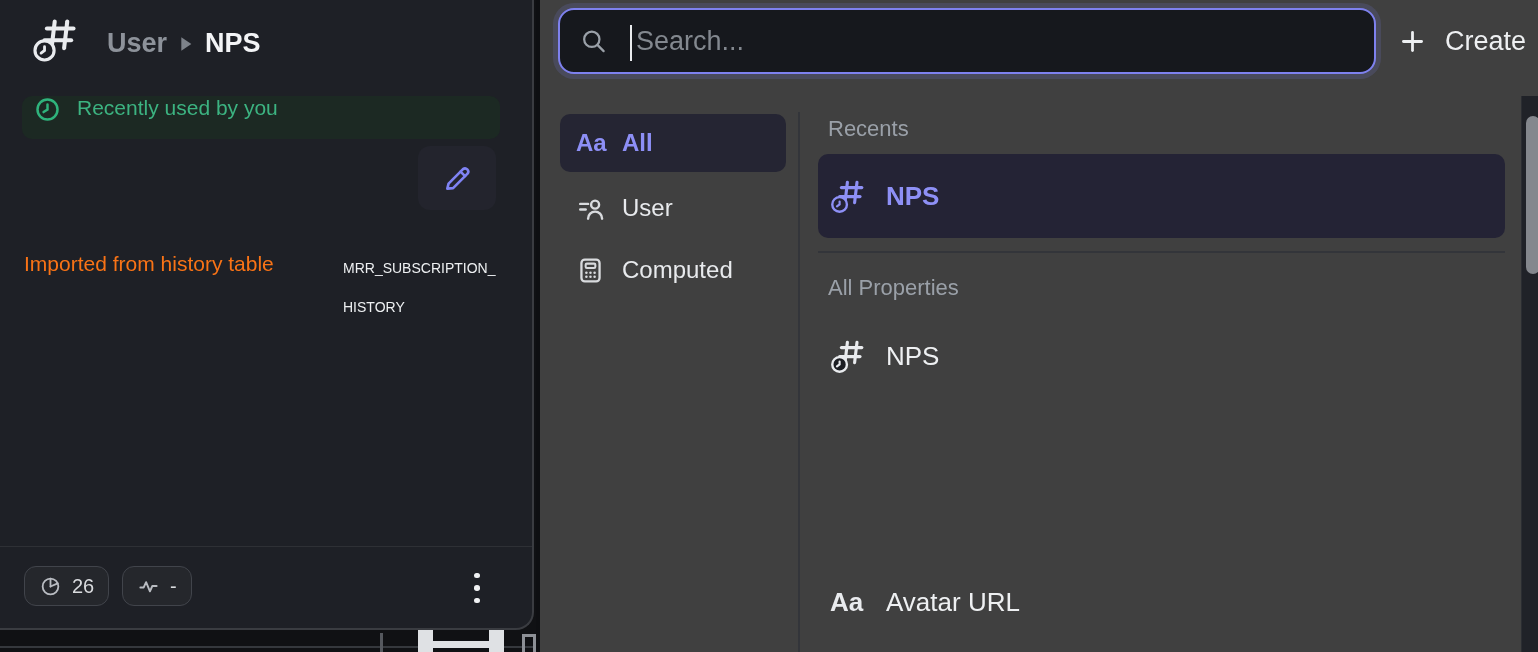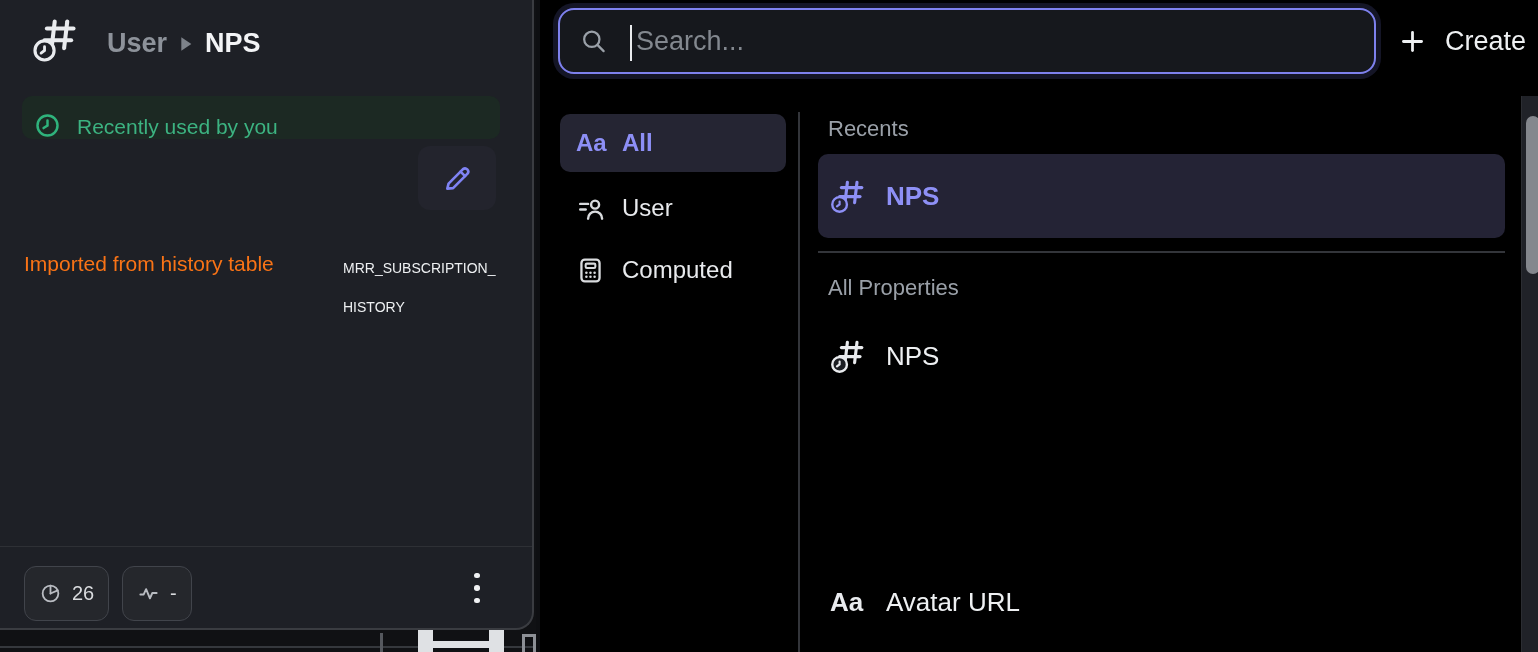--- a/index.html
+++ b/index.html
@@ -11,55 +11,55 @@
     background:#1e2026; border-right:2px solid #3a3c41; border-bottom:2px solid #3a3c41;
     border-bottom-right-radius:18px; --cutout:#1e2026; }
   .hash-main { position:absolute; left:32px; top:16px; color:#e9ebee; }
   .breadcrumb { position:absolute; left:107px; top:28px; display:flex; align-items:center; gap:12px;
     font-size:27px; }
   .crumb-parent { color:#8d929a; font-weight:600; }
   .crumb-sep { color:#7d828a; display:flex; align-items:center; }
   .crumb-current { color:#f3f4f6; font-weight:700; }
 
   .recent-badge { position:absolute; left:22px; top:96px; width:478px; height:43px;
-    background:#1c2923; border-radius:10px; display:flex; align-items:flex-end; gap:16px;
+    background:#1c2923; border-radius:10px; display:flex; align-items:flex-start; gap:16px;
     padding:0 12px; color:#3cb381; font-size:21px; }
   .recent-badge svg { color:#2fb37c; flex:0 0 auto; }
 
   .add-desc { position:absolute; left:36px; top:181px; color:#9599a1; font-size:21px; }
   .edit-btn { position:absolute; left:418px; top:146px; width:78px; height:64px;
     background:#23242d; border:none; border-radius:12px; display:flex; align-items:center;
     justify-content:center; color:#7f83f4; cursor:pointer; }
 
   .imported-label { position:absolute; left:24px; top:252px; color:#f97316; font-size:21px; }
   .imported-value { position:absolute; left:343px; top:249px; width:156px; color:#eef0f2;
     font-size:14px; line-height:39px; word-break:break-all; }
 
   .card-footer-divider { position:absolute; left:0; top:546px; width:532px; height:1px; background:#2e3035; }
-  .pill { position:absolute; top:566px; height:55px; border:1.5px solid #41444b; background:#25272c;
+  .pill { position:absolute; top:566px; height:40px; border:1.5px solid #41444b; background:#25272c;
     border-radius:12px; display:flex; align-items:center; gap:10px; padding:0 14px;
     color:#d9dbde; font-size:20px; cursor:pointer; }
   .pill svg { color:#b9bcc2; }
   .pill-count { left:24px; }
   .pill-trend { left:122px; }
   .kebab { position:absolute; left:462px; top:566px; width:30px; height:44px; display:flex;
     flex-direction:column; align-items:center; justify-content:center; gap:7px; cursor:pointer;
     background:none; border:none; }
   .kebab i { width:5.5px; height:5.5px; border-radius:50%; background:#f0f1f3; }
 
   
   .below-strip { position:absolute; left:0; top:630px; width:538px; height:22px; }
   .below-line { position:absolute; left:0; top:16px; width:538px; height:2px; background:#35383d; }
   .bg-bar { position:absolute; background:#dfe1e4; }
   .bg-outline { position:absolute; border:3px solid #8d9096; border-bottom:none; background:transparent; }
 
   .gap-col { position:absolute; left:536px; top:0; width:4px; height:652px; background:#0e0f12; }
 
   
-  .popover { position:absolute; left:540px; top:0; width:998px; height:652px; background:#000000;
+  .popover { position:absolute; left:540px; top:0; width:998px; height:652px; background:#404040;
     --cutout:#1c1e23; }
 
   .search-box { position:absolute; left:18px; top:8px; width:818px; height:66px;
     background:#16181d; border:2px solid #7e81ee; border-radius:16px;
     box-shadow:0 0 0 5px rgba(126,129,238,0.16); }
   .search-box svg { position:absolute; left:20px; top:50%; transform:translateY(-50%); color:#9aa0a8; }
   .caret { position:absolute; left:70px; top:15px; width:2px; height:36px; background:#e9ebee; }
   .search-box input { position:absolute; left:76px; top:0; width:720px; height:100%;
     background:transparent; border:none; outline:none; color:#e8eaec; font-size:27px;
     font-family:"Liberation Sans", sans-serif; }

